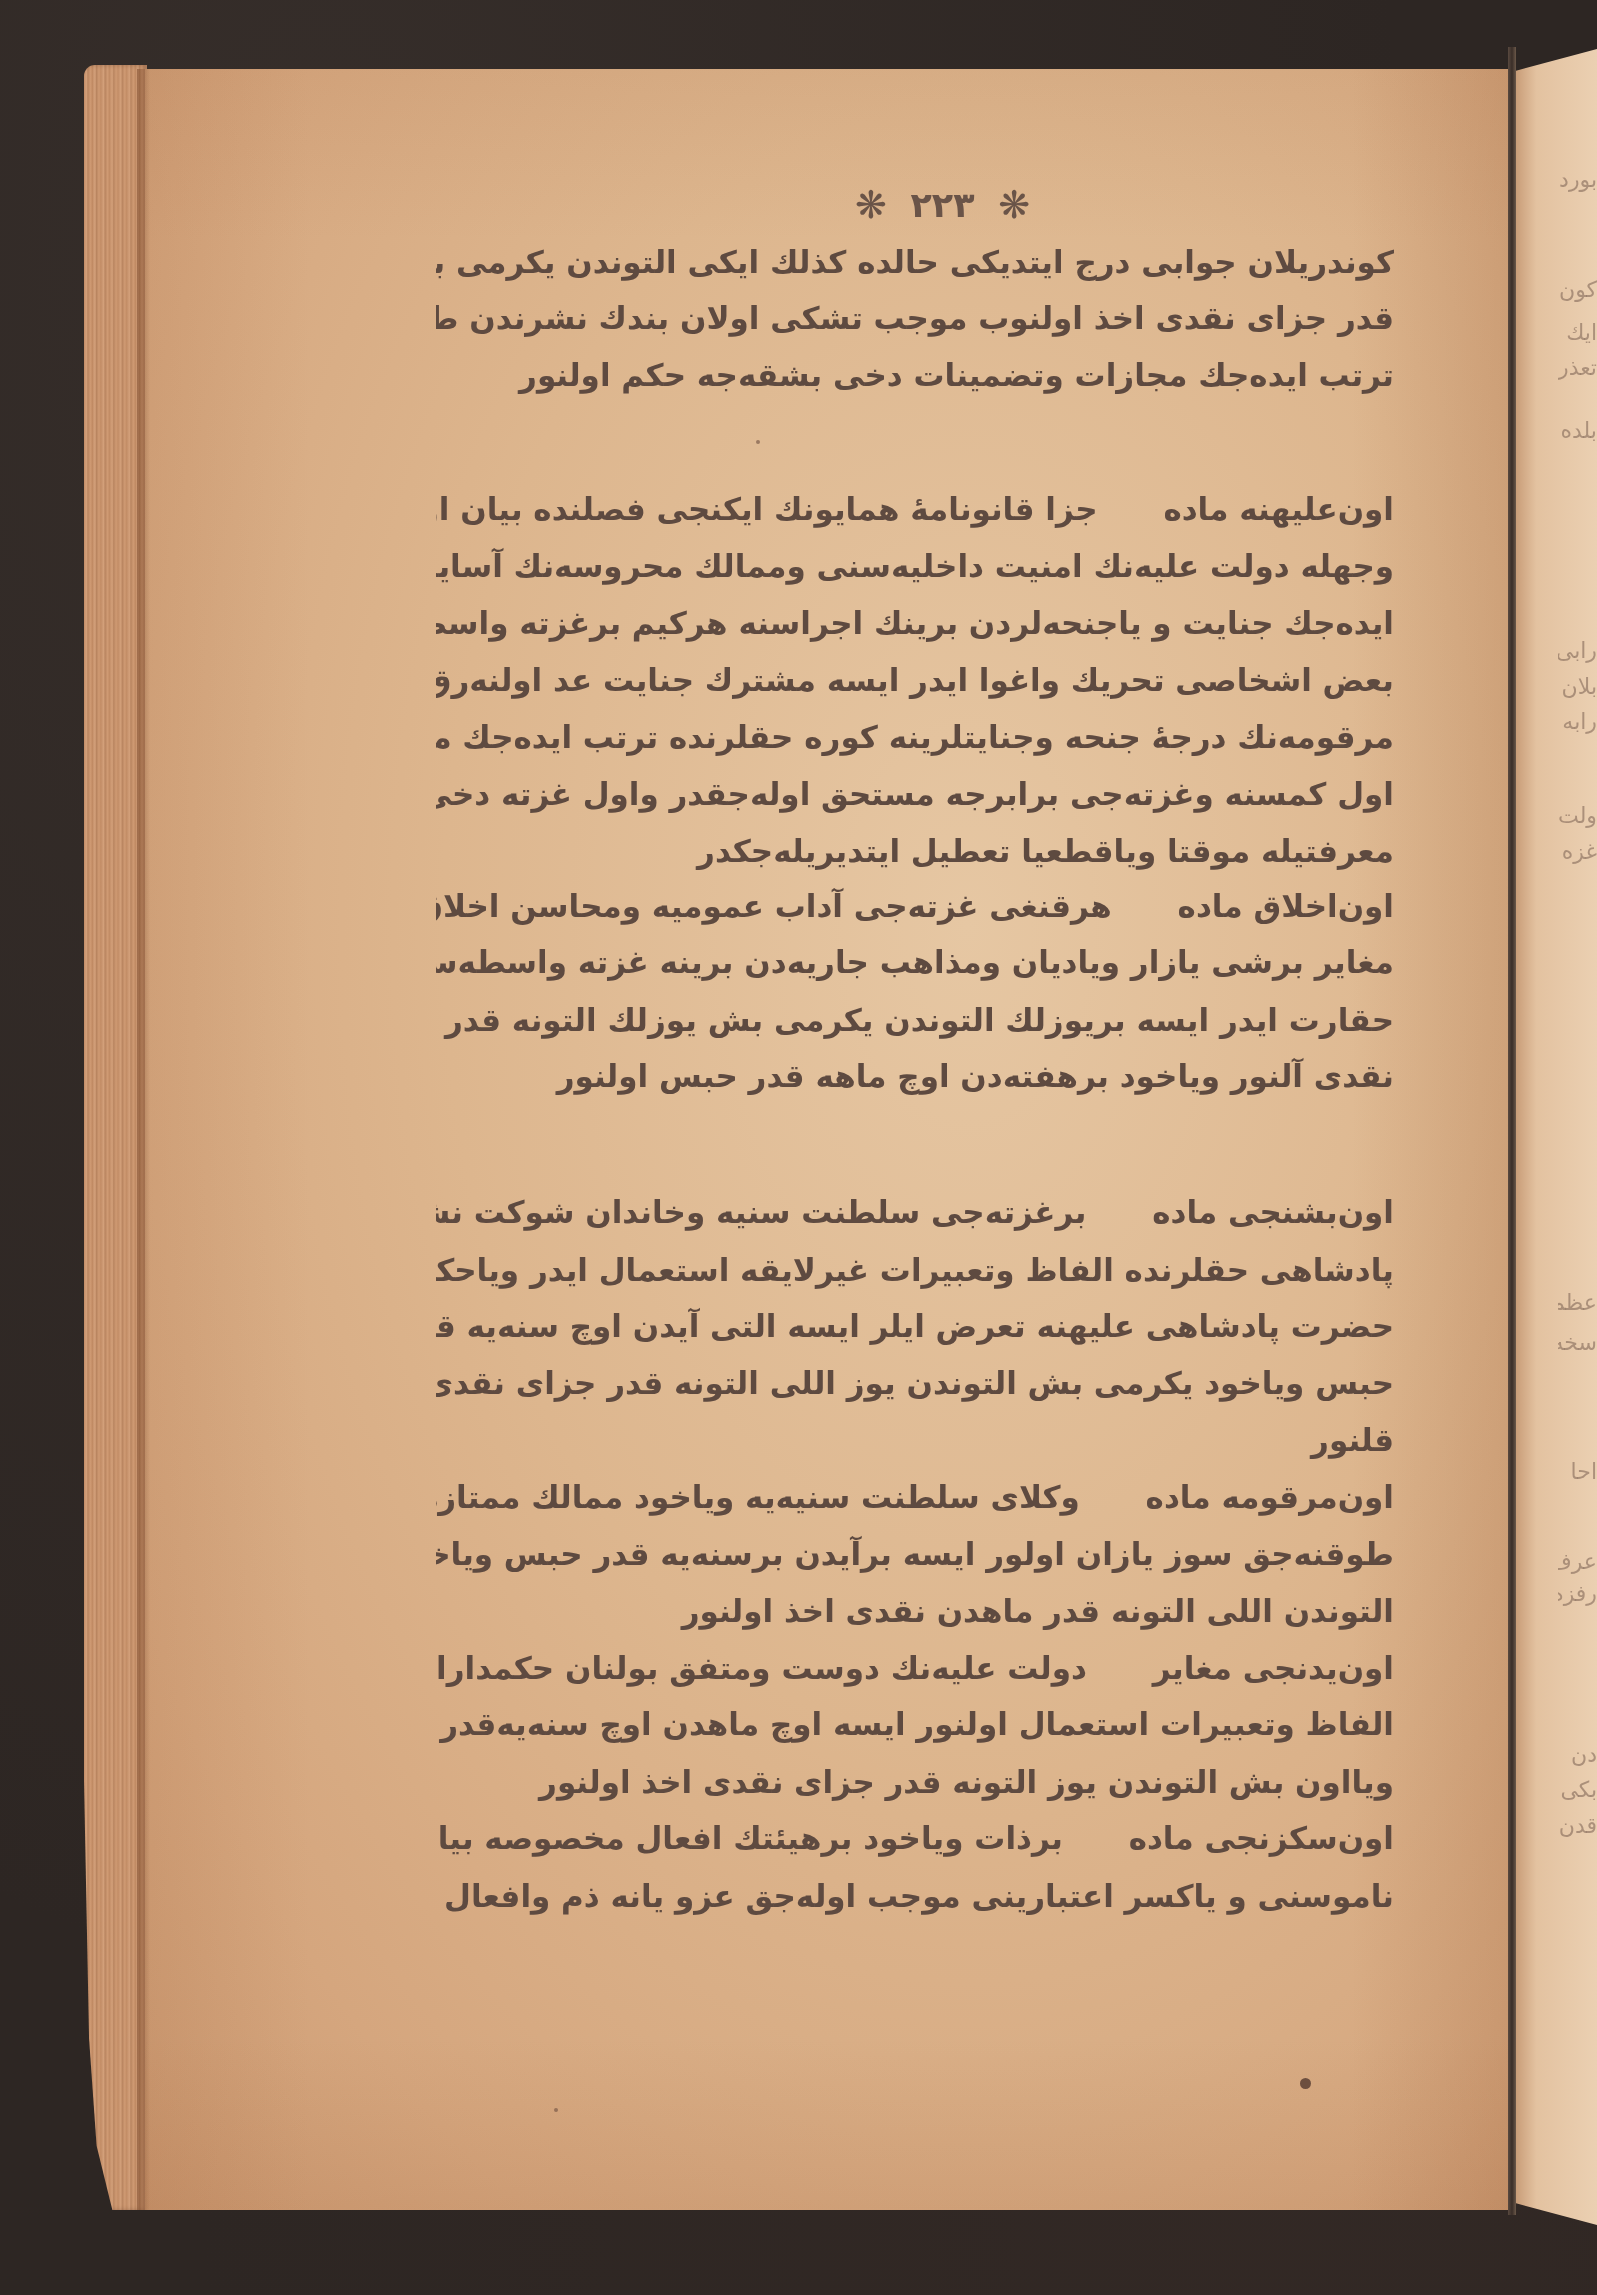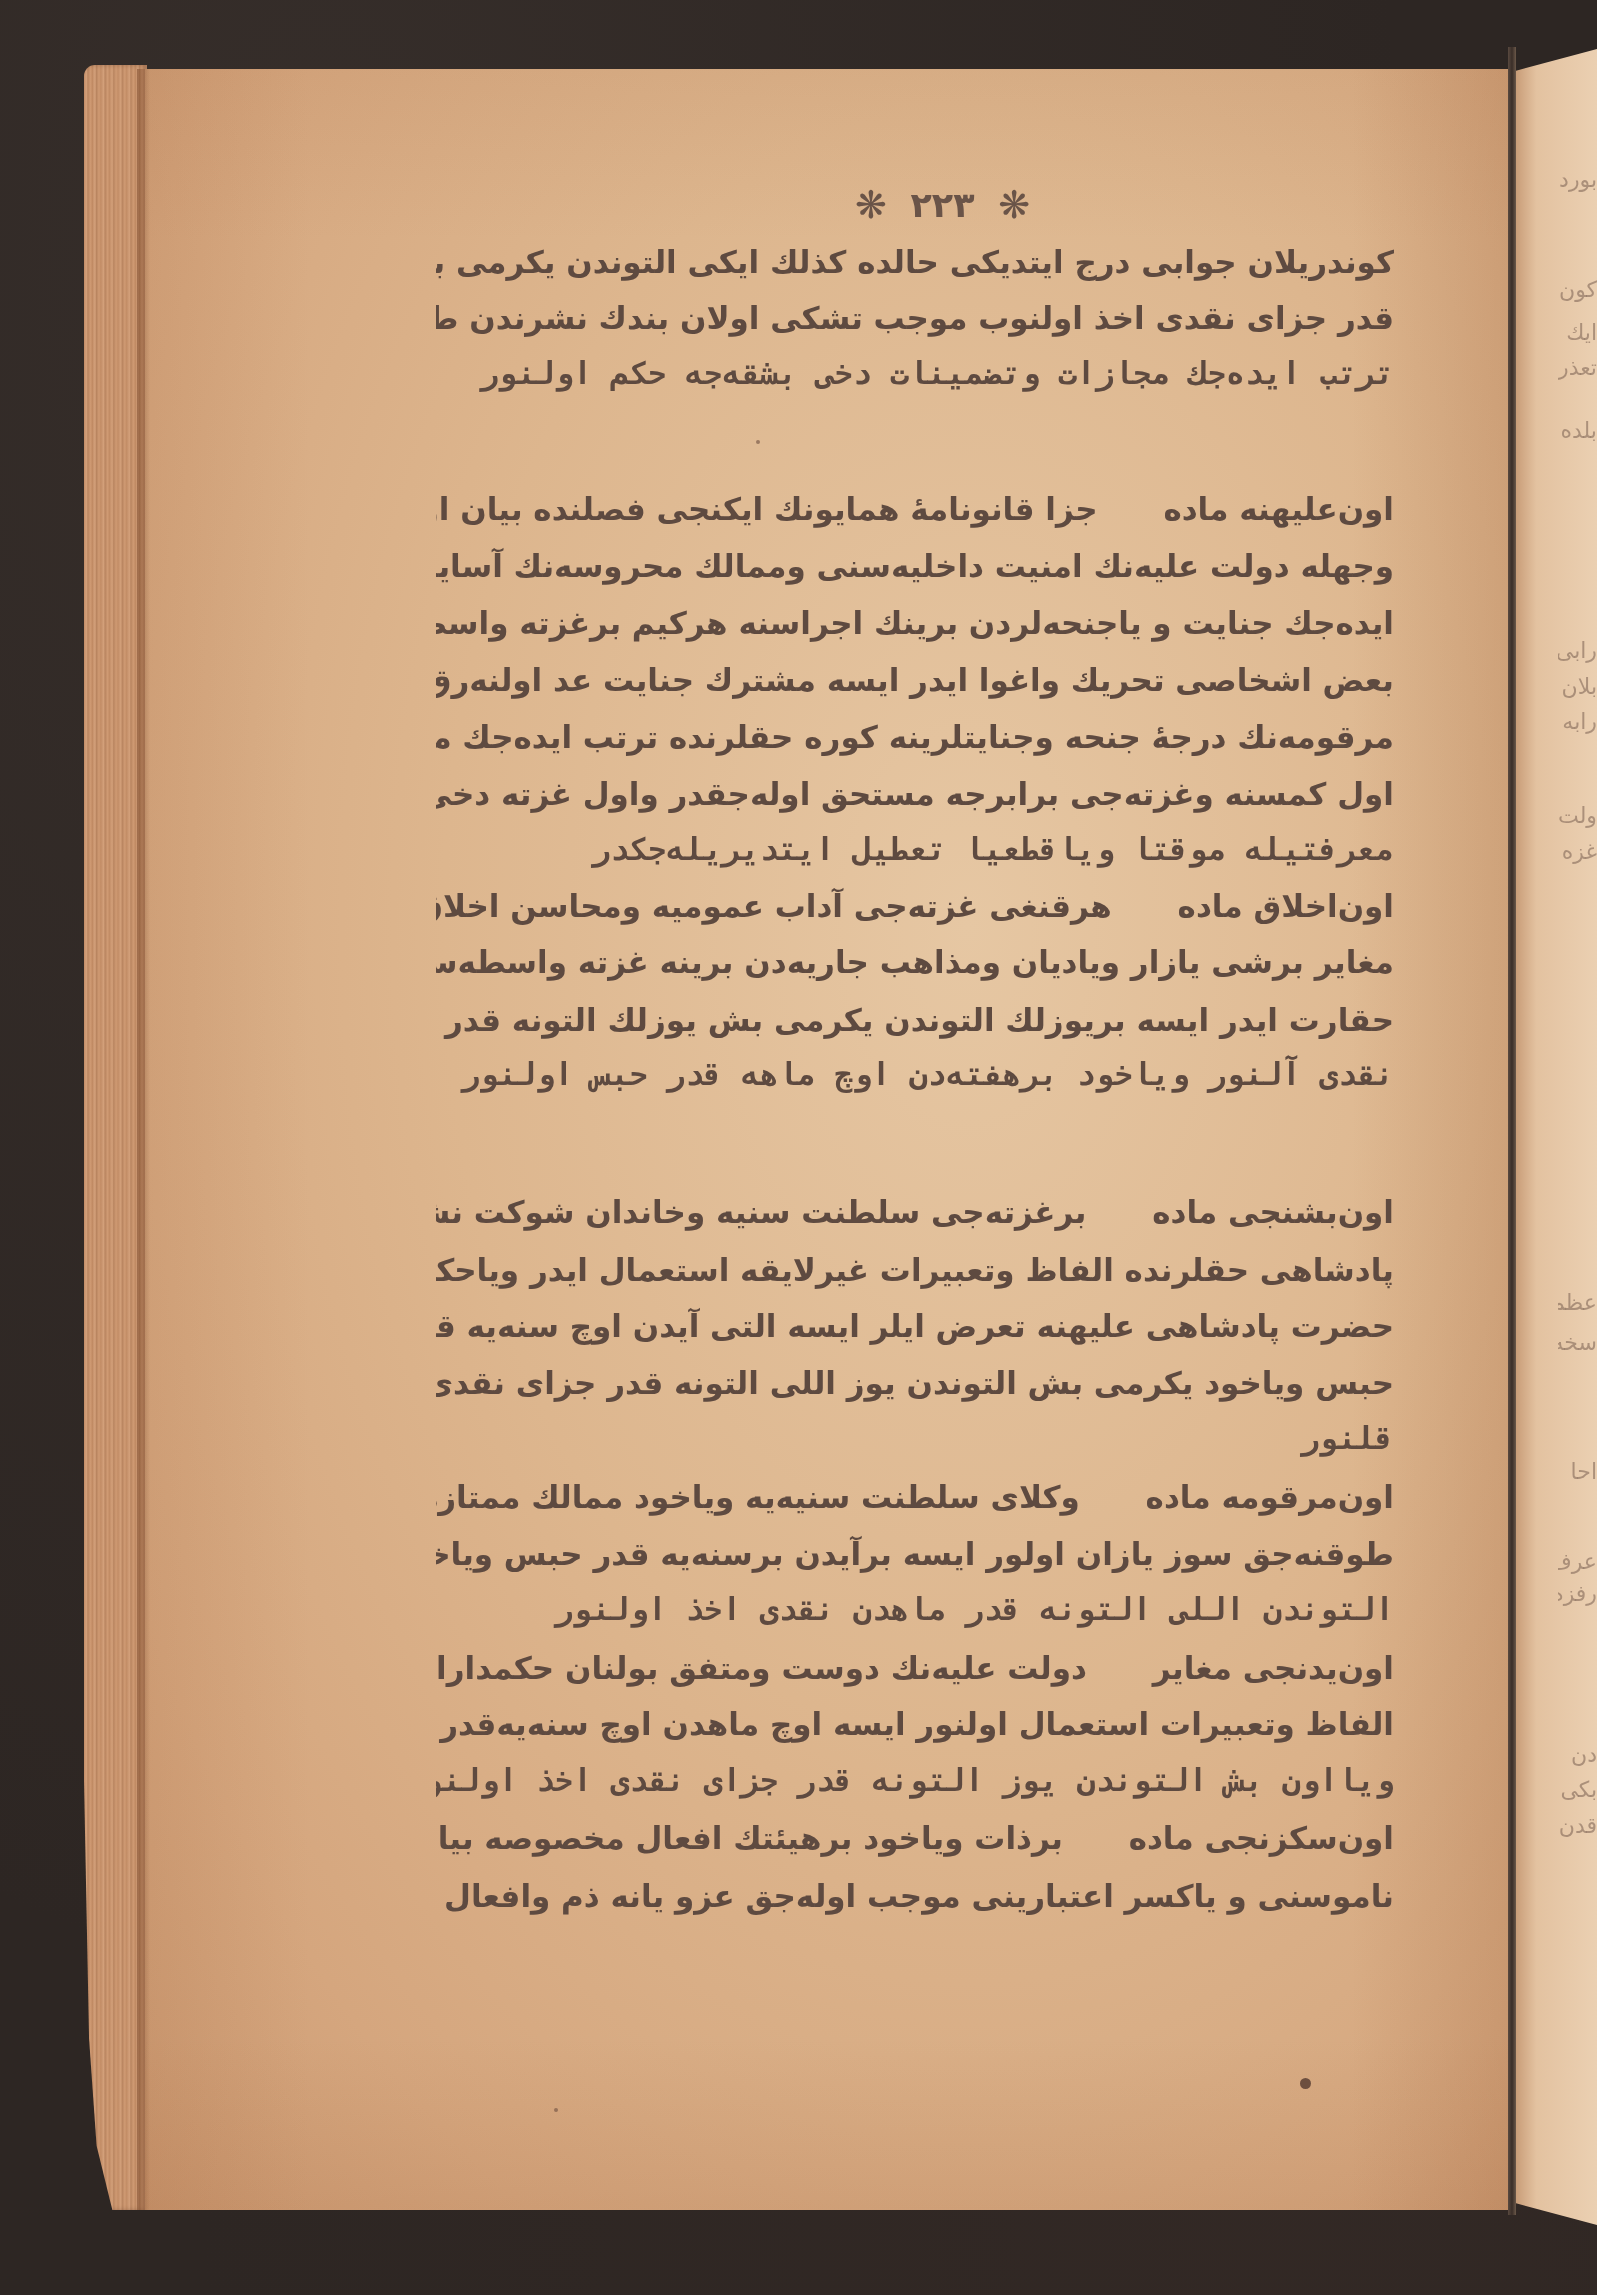--- a/index.html
+++ b/index.html
@@ -136,21 +136,20 @@
       height: 53px;
       line-height: 53px;
       white-space: nowrap;
       overflow: hidden;
       text-align: justify;
       text-align-last: justify;
       direction: rtl;
     }
     .line.last {
       text-align-last: right;
-      font-family: Liberation Mono, monospace;
     }
     .article-label {
       margin-left: 55px;
     }
     .spot {
       position: absolute;
       border-radius: 50%;
       background: #6d4f3f;
     }
   </style>

